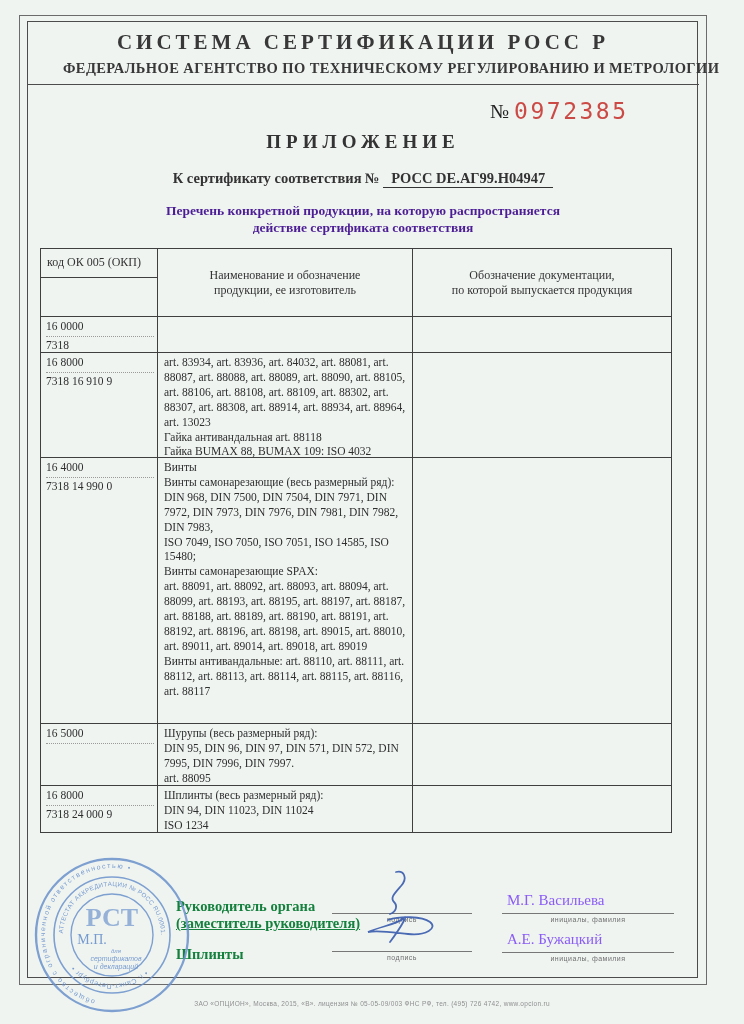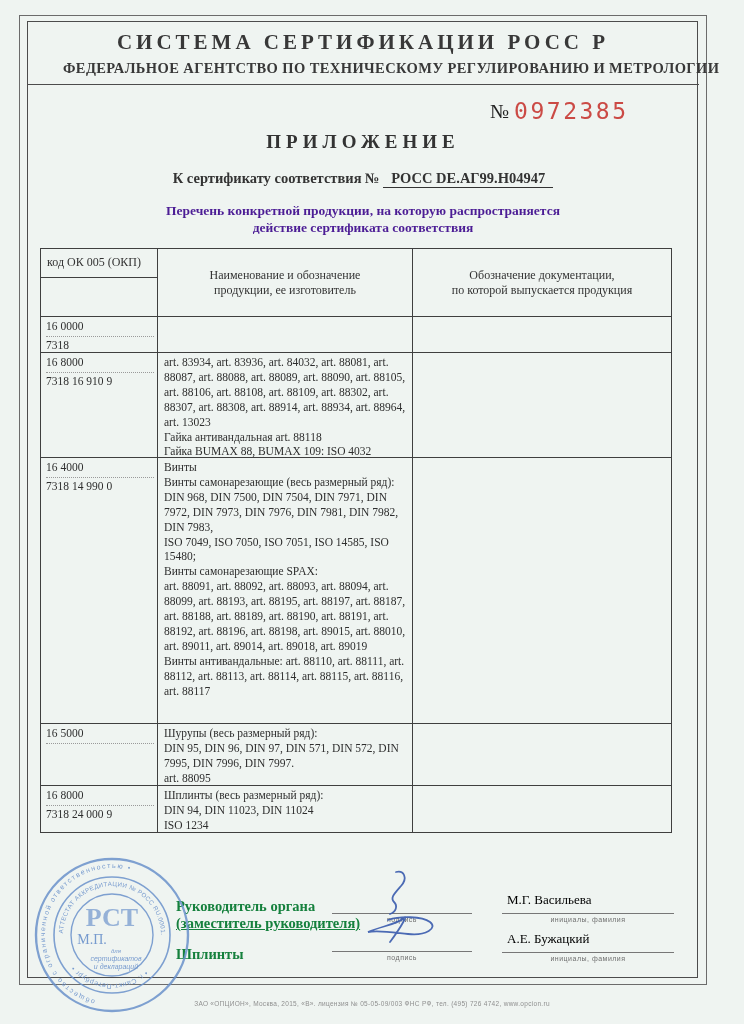--- a/index.html
+++ b/index.html
@@ -33,21 +33,21 @@
   #hcol1 .h-bottom{padding:7px 4px 8px 6px;text-align:left;}
   .r1{height:36px;}.r2{height:105px;}.r3{height:266px;}.r4{height:62px;}.r5{height:47px;}
   .codecell{padding:2px 3px 0 5px;line-height:15px;}
   .code1{border-bottom:1px dotted #9a9a9a;padding-bottom:2px;}
   .code2{padding-top:1px;}
   .contentcell{padding:2px 4px 0 6px;line-height:14.9px;white-space:pre-line;}
   
   .sig-label{font-size:14.5px;font-weight:bold;color:#15803d;}
   .sig-line{border-top:1px solid #777;}
   .tiny{font-size:7px;color:#6f6f6f;text-align:center;font-family:"Liberation Sans","DejaVu Sans",sans-serif;letter-spacing:.5px;}
-  .name{font-size:13px;color:#000000;}
+  .name{font-size:15px;color:#8b5cf6;}
   #footer-imprint{left:0;top:1000px;width:744px;text-align:center;font-size:6.5px;color:#8f8f8f;
                   font-family:"Liberation Sans","DejaVu Sans",sans-serif;letter-spacing:.3px;}
   #stamp-svg{left:30px;top:853px;}
   #handsig-svg{left:338px;top:868px;}
 </style>
 </head>
 <body>
 
 <div id="paper">
 

